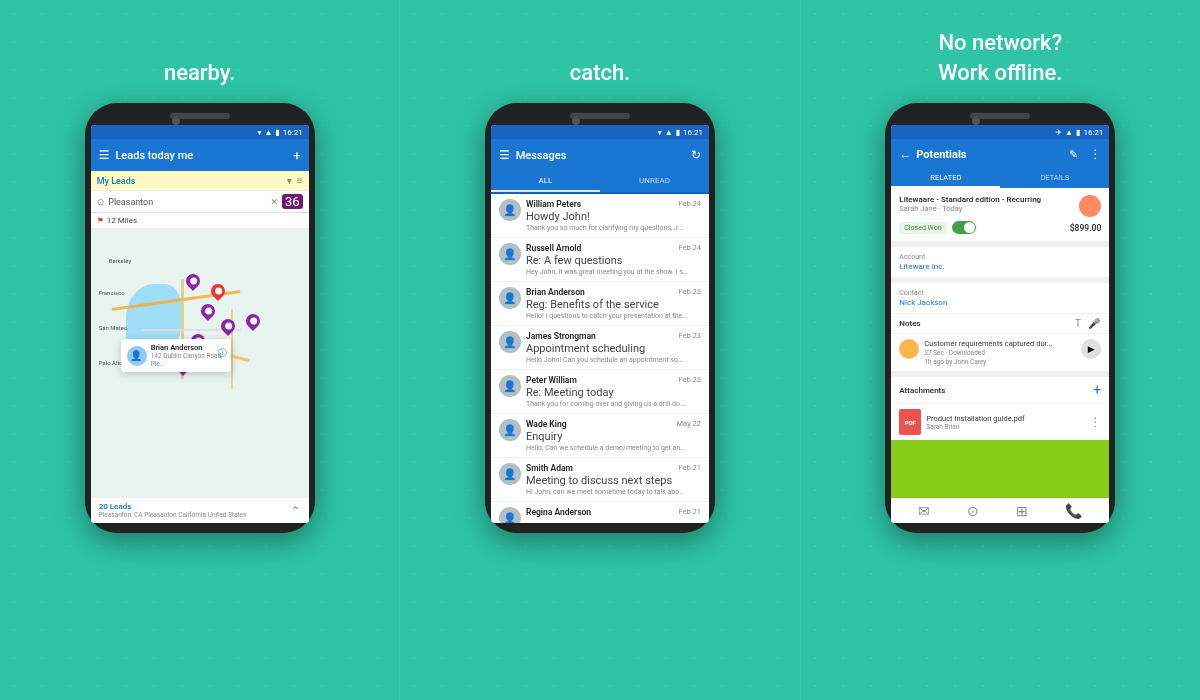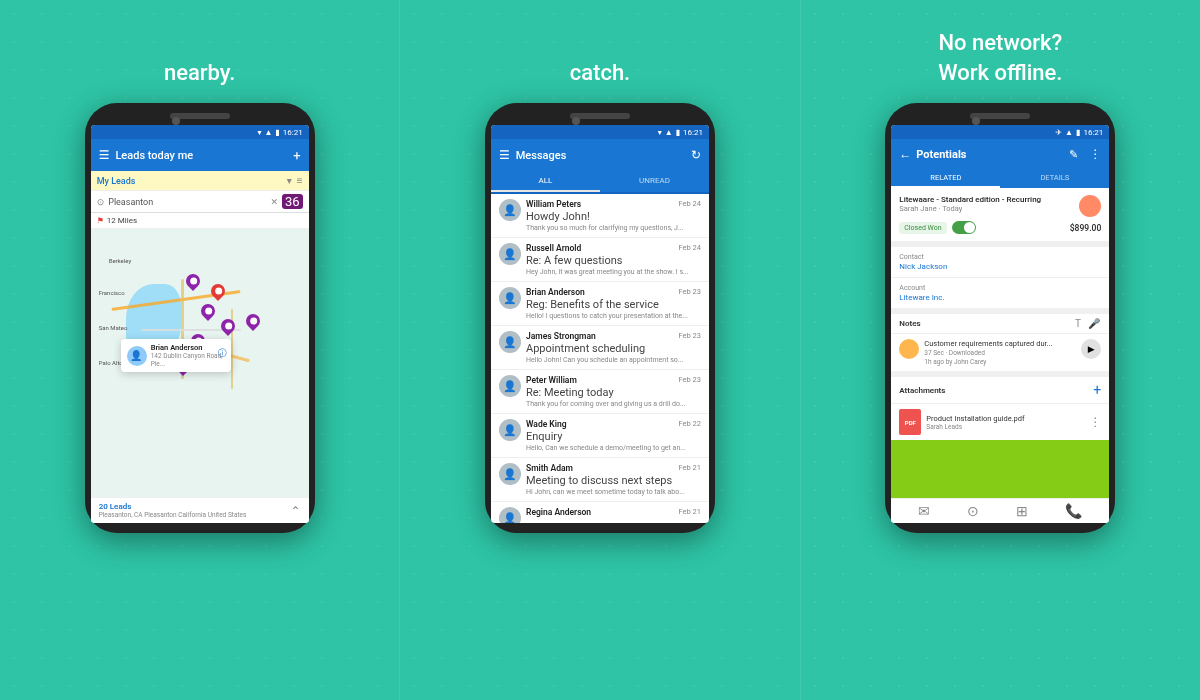--- a/index.html
+++ b/index.html
@@ -699,21 +699,21 @@
               </div>
               <div class="msg-subject">Re: Meeting today</div>
               <div class="msg-preview">Thank you for coming over and giving us a drill do...</div>
             </div>
           </div>
           <div class="msg-item">
             <div class="msg-avatar">👤</div>
             <div class="msg-content">
               <div class="msg-header">
                 <span class="msg-name">Wade King</span>
-                <span class="msg-date">Feb 22</span>
+                <span class="msg-date">May 22</span>
               </div>
               <div class="msg-subject">Enquiry</div>
               <div class="msg-preview">Hello, Can we schedule a demo/meeting to get an...</div>
             </div>
           </div>
           <div class="msg-item">
             <div class="msg-avatar">👤</div>
             <div class="msg-content">
               <div class="msg-header">
                 <span class="msg-name">Smith Adam</span>
@@ -782,28 +782,28 @@
             </div>
             <div class="s3-status-row">
               <div class="s3-badge">Closed Won</div>
               <div class="s3-toggle">
                 <div class="s3-toggle-knob"></div>
               </div>
               <div class="s3-amount">$899.00</div>
             </div>
           </div>
 
+          <div class="s3-info-card" style="border-bottom:6px solid #f0f0f0;">
+            <div class="s3-info-label">Account</div>
+            <div class="s3-info-value">Liteware Inc.</div>
+          </div>
+
           <div class="s3-info-card">
             <div class="s3-info-label">Contact</div>
             <div class="s3-info-value">Nick Jackson</div>
-          </div>
-
-          <div class="s3-info-card" style="border-bottom:6px solid #f0f0f0;">
-            <div class="s3-info-label">Account</div>
-            <div class="s3-info-value">Liteware Inc.</div>
           </div>
 
           <div class="s3-notes-header">
             <span class="s3-notes-title">Notes</span>
             <div style="display:flex;gap:8px;align-items:center;">
               <span style="font-size:10px;color:#888;">T</span>
               <span style="font-size:10px;color:#888;">🎤</span>
             </div>
           </div>
 
@@ -819,21 +819,21 @@
 
           <div class="s3-attach-header">
             <span style="font-size:8px;font-weight:600;color:#333;">Attachments</span>
             <span style="font-size:14px;color:#1976d2;">+</span>
           </div>
 
           <div class="s3-attach-item">
             <div class="s3-pdf-icon">PDF</div>
             <div class="s3-attach-info">
               <div class="s3-attach-name">Product Installation guide.pdf</div>
-              <div class="s3-attach-sub">Sarah Leads</div>
+              <div class="s3-attach-sub">Sarah Brian</div>
             </div>
             <span style="font-size:12px;color:#888;">⋮</span>
           </div>
         </div>
 
         <div class="s3-bottom-bar">
           <span class="s3-bottom-icon">✉</span>
           <span class="s3-bottom-icon">⊙</span>
           <span class="s3-bottom-icon">⊞</span>
           <span class="s3-bottom-icon">📞</span>

